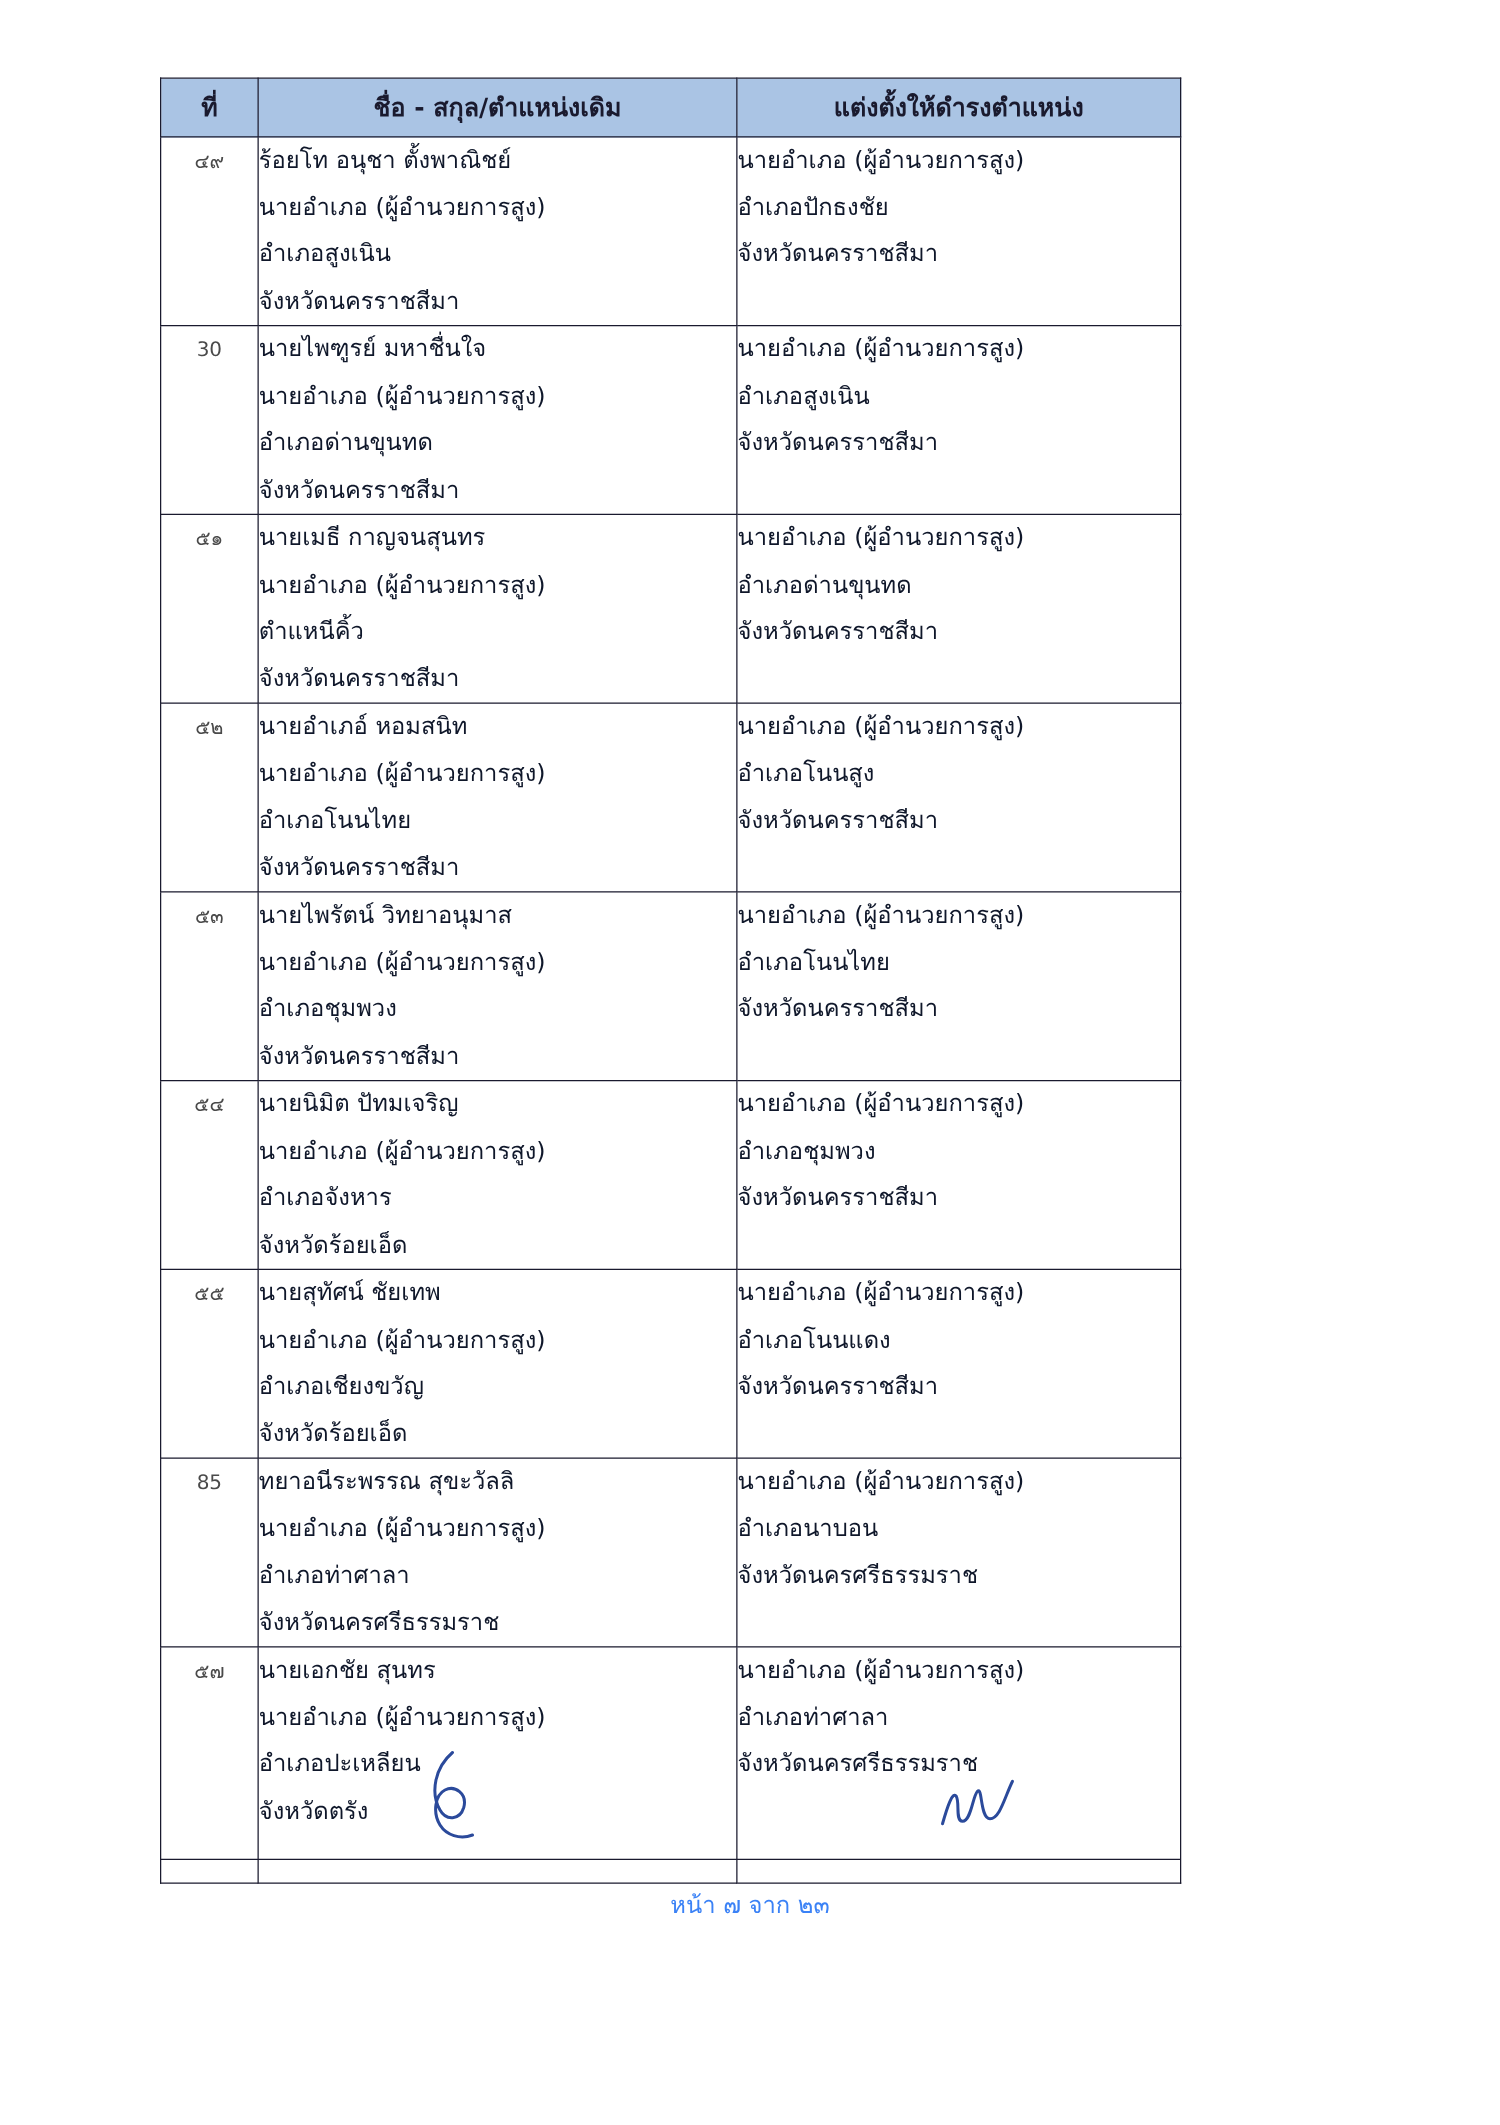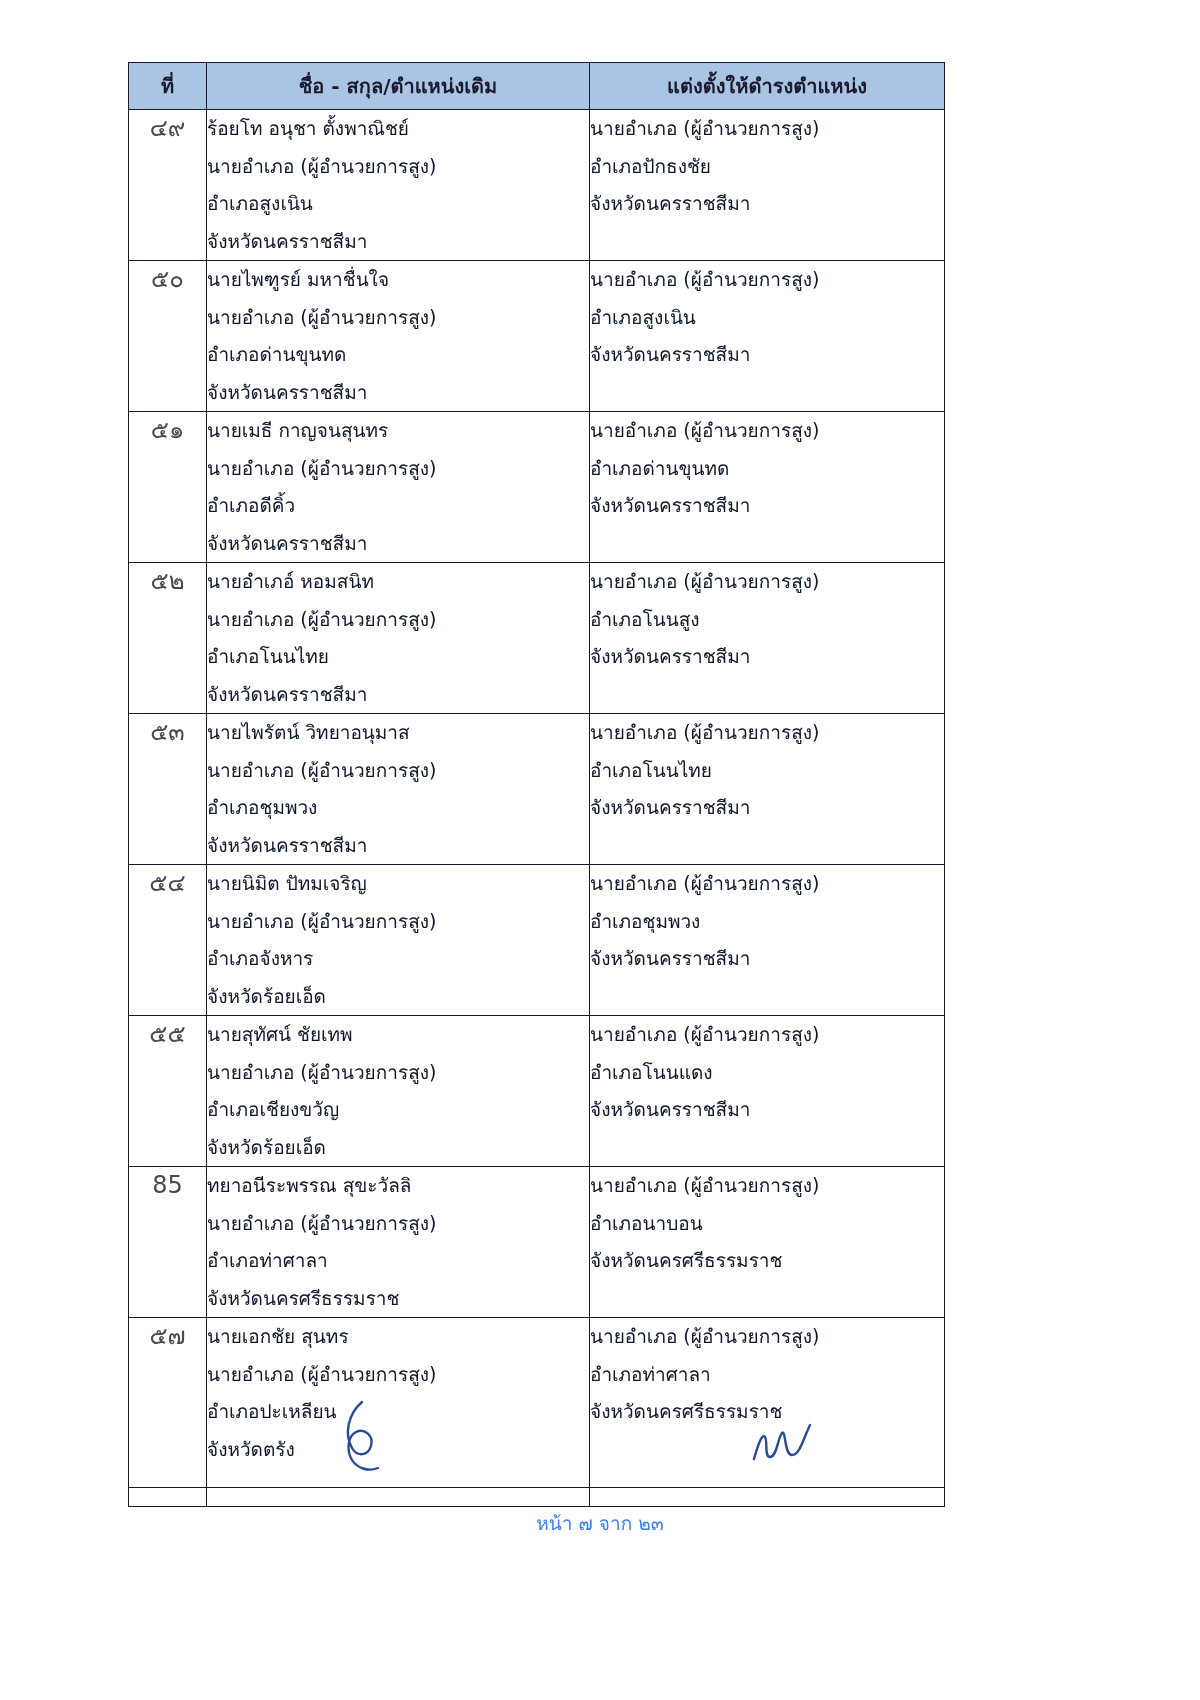--- a/index.html
+++ b/index.html
@@ -63,21 +63,21 @@
     font-size: 19px;
     line-height: 37.5px;
     color: #0f172a;
   }
 
   tbody tr:first-child td { border-top: 1.5px solid #1a1a2e; }
 
   .cell-no {
     text-align: center;
     padding-top: 8px;
-    font-size: 24px;
+    font-size: 16px;
     color: #4a4a4a;
   }
 
   .cell-text {
     padding: 8px 0 6px 8px;
   }
 
   .cell-text .line {
     display: block;
     white-space: nowrap;
@@ -150,40 +150,40 @@
           <span class="line">จังหวัดนครราชสีมา</span>
         </td>
         <td class="cell-appt">
           <span class="line">นายอำเภอ (ผู้อำนวยการสูง)</span>
           <span class="line">อำเภอปักธงชัย</span>
           <span class="line">จังหวัดนครราชสีมา</span>
         </td>
       </tr>
 
       <tr>
-        <td class="cell-no">๕๐</td>
+        <td class="cell-no">30</td>
         <td class="cell-text">
           <span class="line">นายไพฑูรย์ มหาชื่นใจ</span>
           <span class="line">นายอำเภอ (ผู้อำนวยการสูง)</span>
           <span class="line">อำเภอด่านขุนทด</span>
           <span class="line">จังหวัดนครราชสีมา</span>
         </td>
         <td class="cell-appt">
           <span class="line">นายอำเภอ (ผู้อำนวยการสูง)</span>
           <span class="line">อำเภอสูงเนิน</span>
           <span class="line">จังหวัดนครราชสีมา</span>
         </td>
       </tr>
 
       <tr>
         <td class="cell-no">๕๑</td>
         <td class="cell-text">
           <span class="line">นายเมธี กาญจนสุนทร</span>
           <span class="line">นายอำเภอ (ผู้อำนวยการสูง)</span>
-          <span class="line">อำเภอดีคิ้ว</span>
+          <span class="line">ตำแหนีคิ้ว</span>
           <span class="line">จังหวัดนครราชสีมา</span>
         </td>
         <td class="cell-appt">
           <span class="line">นายอำเภอ (ผู้อำนวยการสูง)</span>
           <span class="line">อำเภอด่านขุนทด</span>
           <span class="line">จังหวัดนครราชสีมา</span>
         </td>
       </tr>
 
       <tr>

